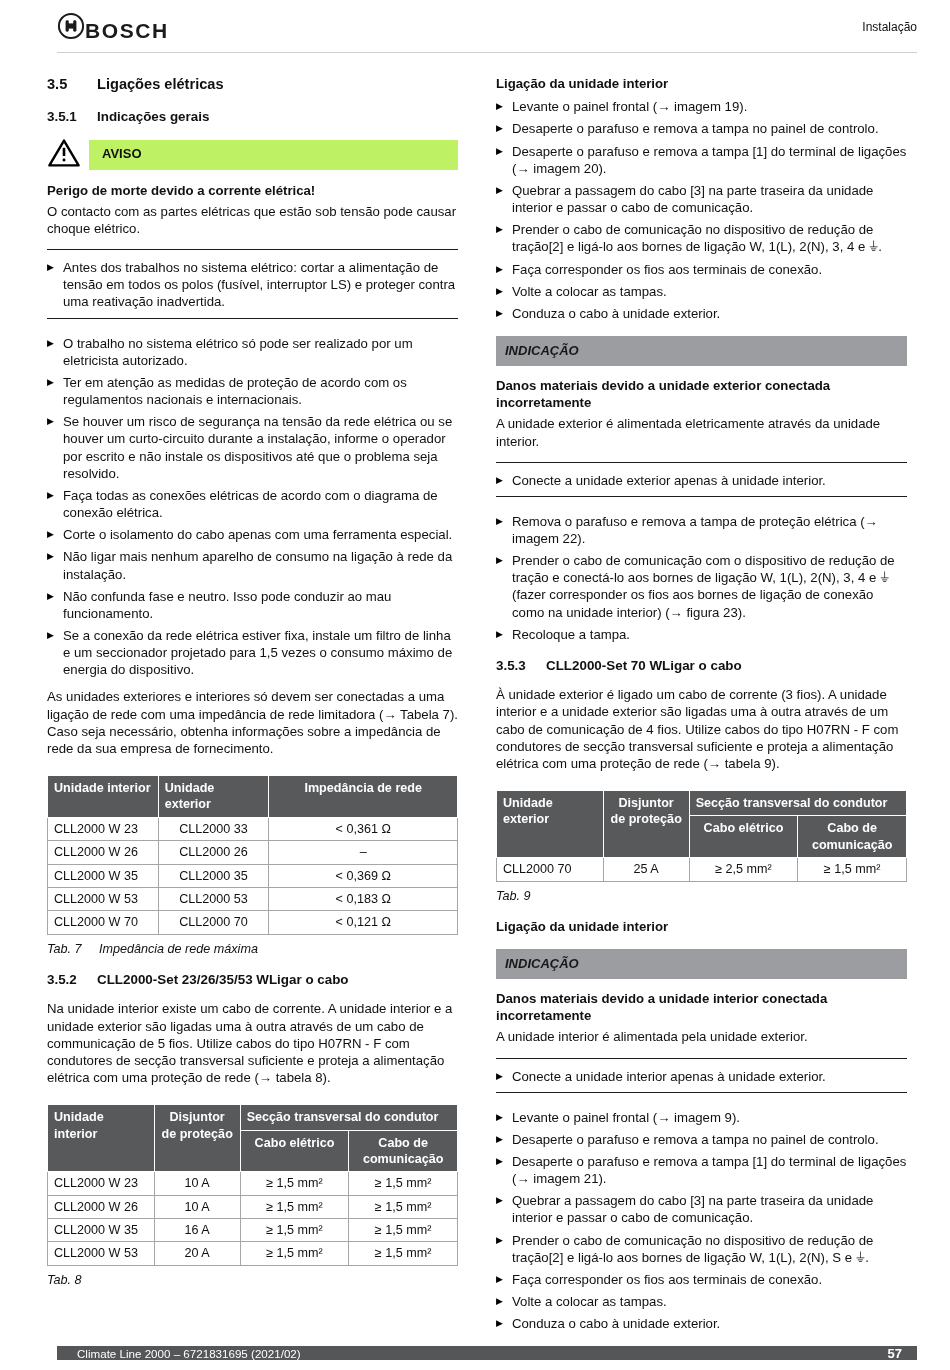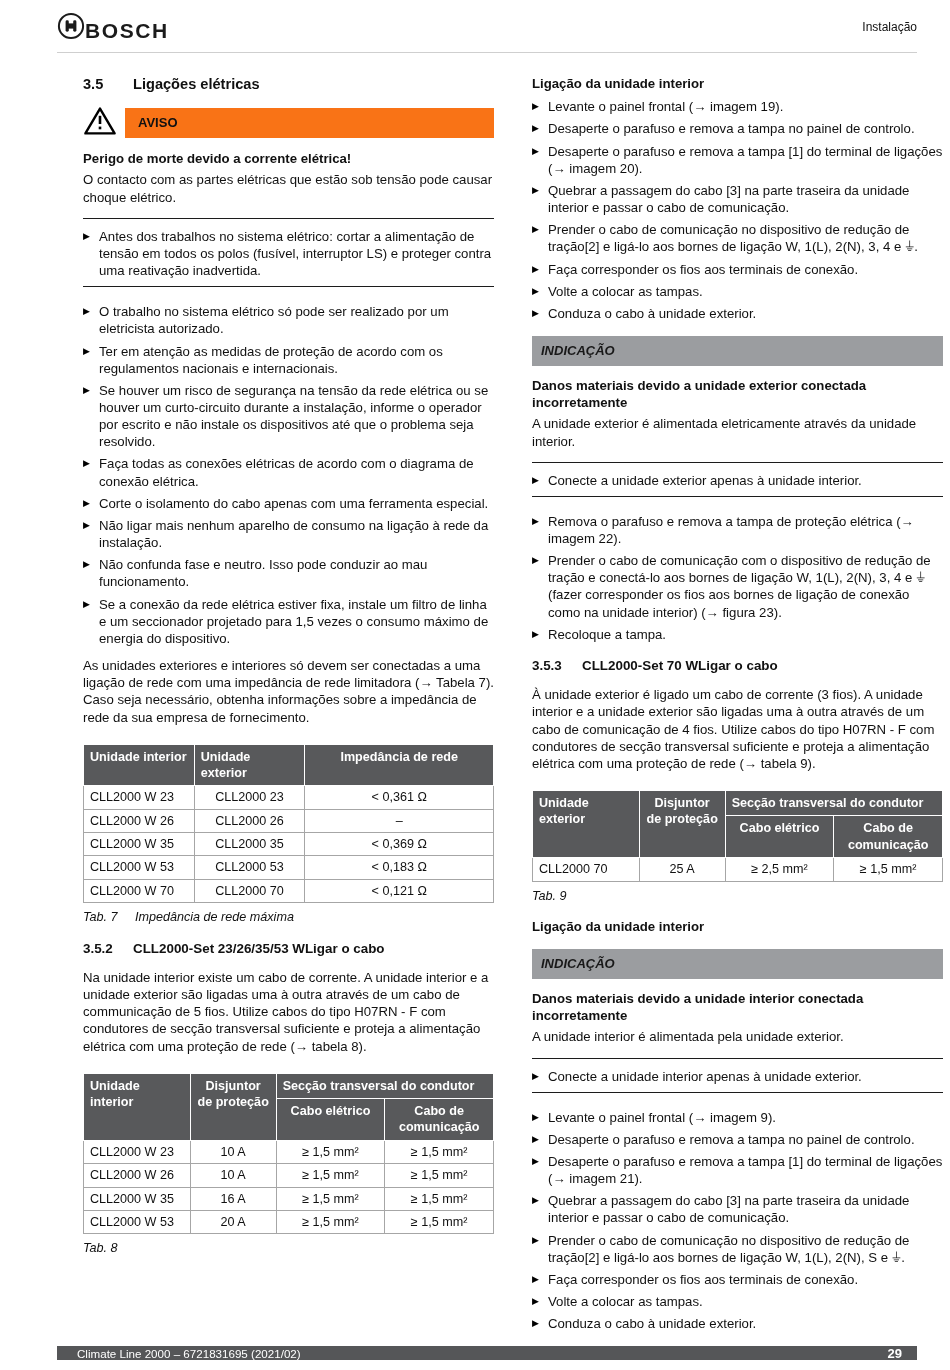--- a/index.html
+++ b/index.html
@@ -20,38 +20,38 @@
     margin: 0 33px 0 57px;
     padding: 12px 0 8px 0;
     border-bottom: 1px solid #cfcfcf;
     display: flex; justify-content: space-between; align-items: center;
   }
   .brand { display:flex; align-items:flex-end; }
   .brand-name { font-weight: bold; font-size: 21px; letter-spacing: 1.6px; color:#1b1b1b; }
   .header-right { font-size: 12px; color:#111; }
 
   
-  .cols { display:flex; gap:38px; padding: 18px 33px 0 83px; }
+  .cols { display:flex; gap:38px; padding: 18px 33px 0 47px; }
   .col { width:411px; flex:none; }
 
   
   .h1, .h2 { display:flex; font-weight:bold; margin:4px 0 12px 0; }
   .h1 { font-size:14.6px; }
   .h2 { font-size:13.4px; margin-top:14px; }
   .h1 .n, .h2 .n { width:50px; flex:none; }
   .subhead { font-weight:bold; margin:14px 0 6px 0; }
 
   
   .para { margin:0 0 10px 0; }
 
   
   .aviso { display:flex; align-items:center; margin:6px 0 10px 0; }
   .aviso-bar {
     flex:1; height:30px; margin-left:8px;
-    background:#f97316;
+    background:#bef264;
     display:flex; align-items:center;
     padding-left:13px; font-weight:bold; font-size:13px;
   }
   .danger-title { font-weight:bold; margin:10px 0 4px 0; }
 
   
   .notice-bar {
     background:#9b9da0; height:30px;
     display:flex; align-items:center;
     padding-left:9px;
@@ -116,20 +116,24 @@
 
   <div class="cols">
 
     <div class="col">
 
       <div class="h1">
         <span class="n">3.5</span>
         <span>Ligações elétricas</span>
       </div>
 
+      <div class="h2">
+        <span class="n">3.5.1</span>
+        <span>Indicações gerais</span>
+      </div>
 
       <div class="aviso">
         <span>
           <svg width="34" height="30" viewBox="0 0 34 30">
             <path d="M17 2.6 L31.6 27.4 H2.4 Z" fill="#fff" stroke="#000" stroke-width="2.4" stroke-linejoin="round"></path>
             <rect x="15.7" y="9.8" width="2.6" height="8.2" fill="#000"></rect>
             <rect x="15.7" y="20.6" width="2.6" height="2.7" fill="#000"></rect>
           </svg>
         </span>
         <span class="aviso-bar">AVISO</span>
@@ -191,21 +195,21 @@
         <thead>
           <tr>
             <th>Unidade interior</th>
             <th>Unidade exterior</th>
             <th class="c">Impedância de rede</th>
           </tr>
         </thead>
         <tbody>
           <tr>
               <td>CLL2000 W 23</td>
-              <td class="c">CLL2000 23</td>
+              <td class="c">CLL2000 33</td>
               <td class="c">&lt; 0,361 Ω</td>
             </tr>
           <tr>
               <td>CLL2000 W 26</td>
               <td class="c">CLL2000 26</td>
               <td class="c">–</td>
             </tr>
           <tr>
               <td>CLL2000 W 35</td>
               <td class="c">CLL2000 35</td>
@@ -432,16 +436,16 @@
             <span class="bm">▶</span>
             <span class="bt">Conduza o cabo à unidade exterior.</span>
           </div>
       </div>
 
     </div>
   </div>
 
   <div class="footer">
     <span>Climate Line 2000 – 6721831695 (2021/02)</span>
-    <span class="pg">29</span>
+    <span class="pg">57</span>
   </div>
 
 </div>
 
 </body></html>

